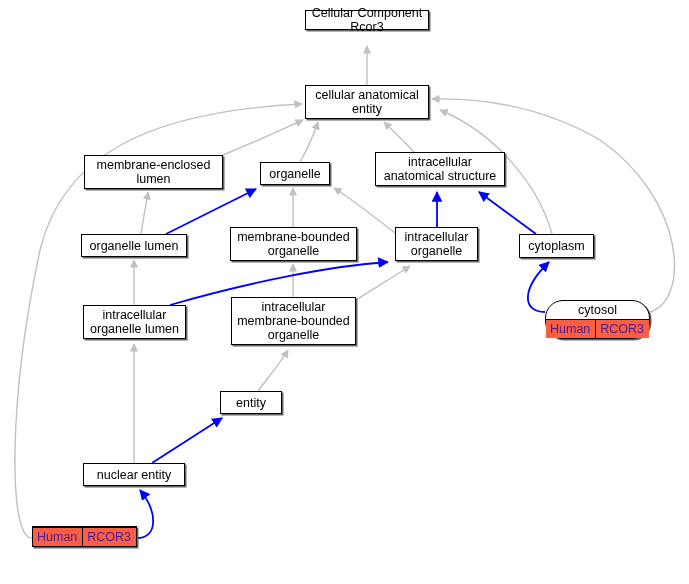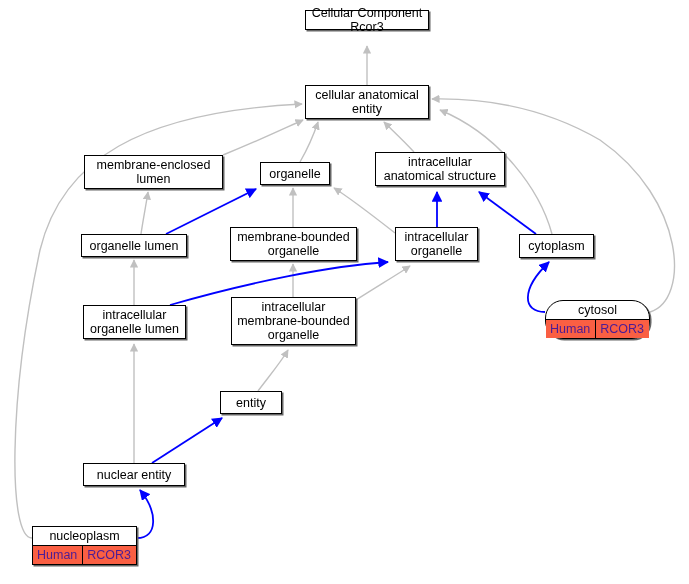--- a/index.html
+++ b/index.html
@@ -165,20 +165,19 @@
 
   <div class="node" style="left:220px; top:391px; width:62px; height:23px;">
     <div class="node-label">entity</div>
   </div>
 
   <div class="node" style="left:83px; top:463px; width:102px; height:23px;">
     <div class="node-label">nuclear entity</div>
   </div>
 
   <div class="node" style="left:32px; top:526px; width:105px; height:auto;">
-    <div class="node-label">nucleoplasm</div>
     <div class="annot-row">
       <div class="annot-cell">Human</div>
       <div class="annot-cell">RCOR3</div>
     </div>
   </div>
 
 </div>
 
 </body></html>

